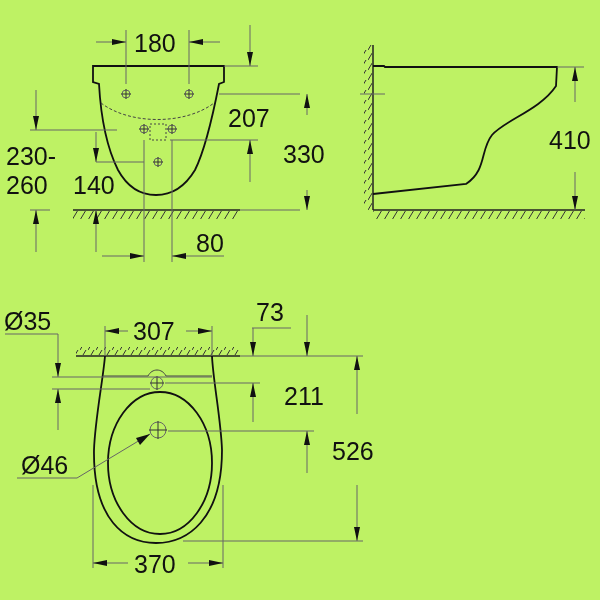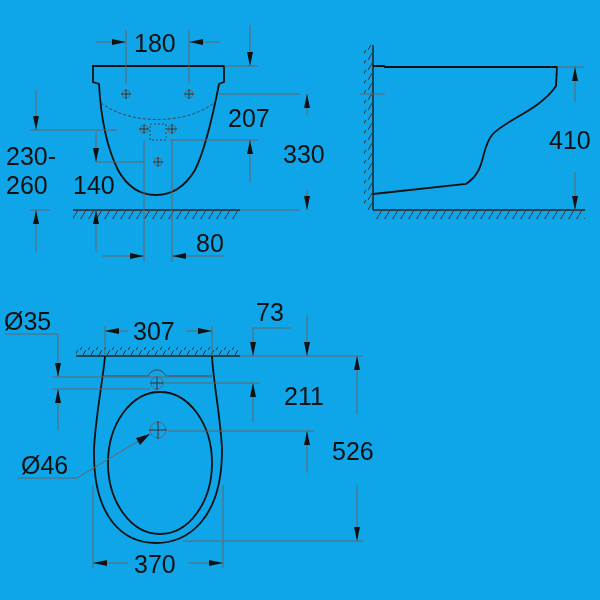--- a/index.html
+++ b/index.html
@@ -1,16 +1,16 @@
 <!DOCTYPE html>
 <html><head>
   <meta charset="utf-8">
   <style>
     html, body { margin: 0; padding: 0; background: #ffffff; }
-    #canvas { position: relative; width: 600px; height: 600px; background: #0ea5e9; overflow: hidden; }
+    #canvas { position: relative; width: 600px; height: 600px; background: #bef264; overflow: hidden; }
     svg { position: absolute; left: 0; top: 0; }
     .lbl { font-family: "Liberation Sans", sans-serif; font-size: 25px; fill: #111111; }
     .thin { stroke: #666; stroke-width: 1; fill: none; }
     .body { stroke: #111; stroke-width: 1.8; fill: none; }
     .wall { stroke: #222; stroke-width: 1.5; fill: none; }
     .hatch { stroke: #333; stroke-width: 1; }
     .arrow { fill: #111; }
   </style>
 </head>
 <body>

